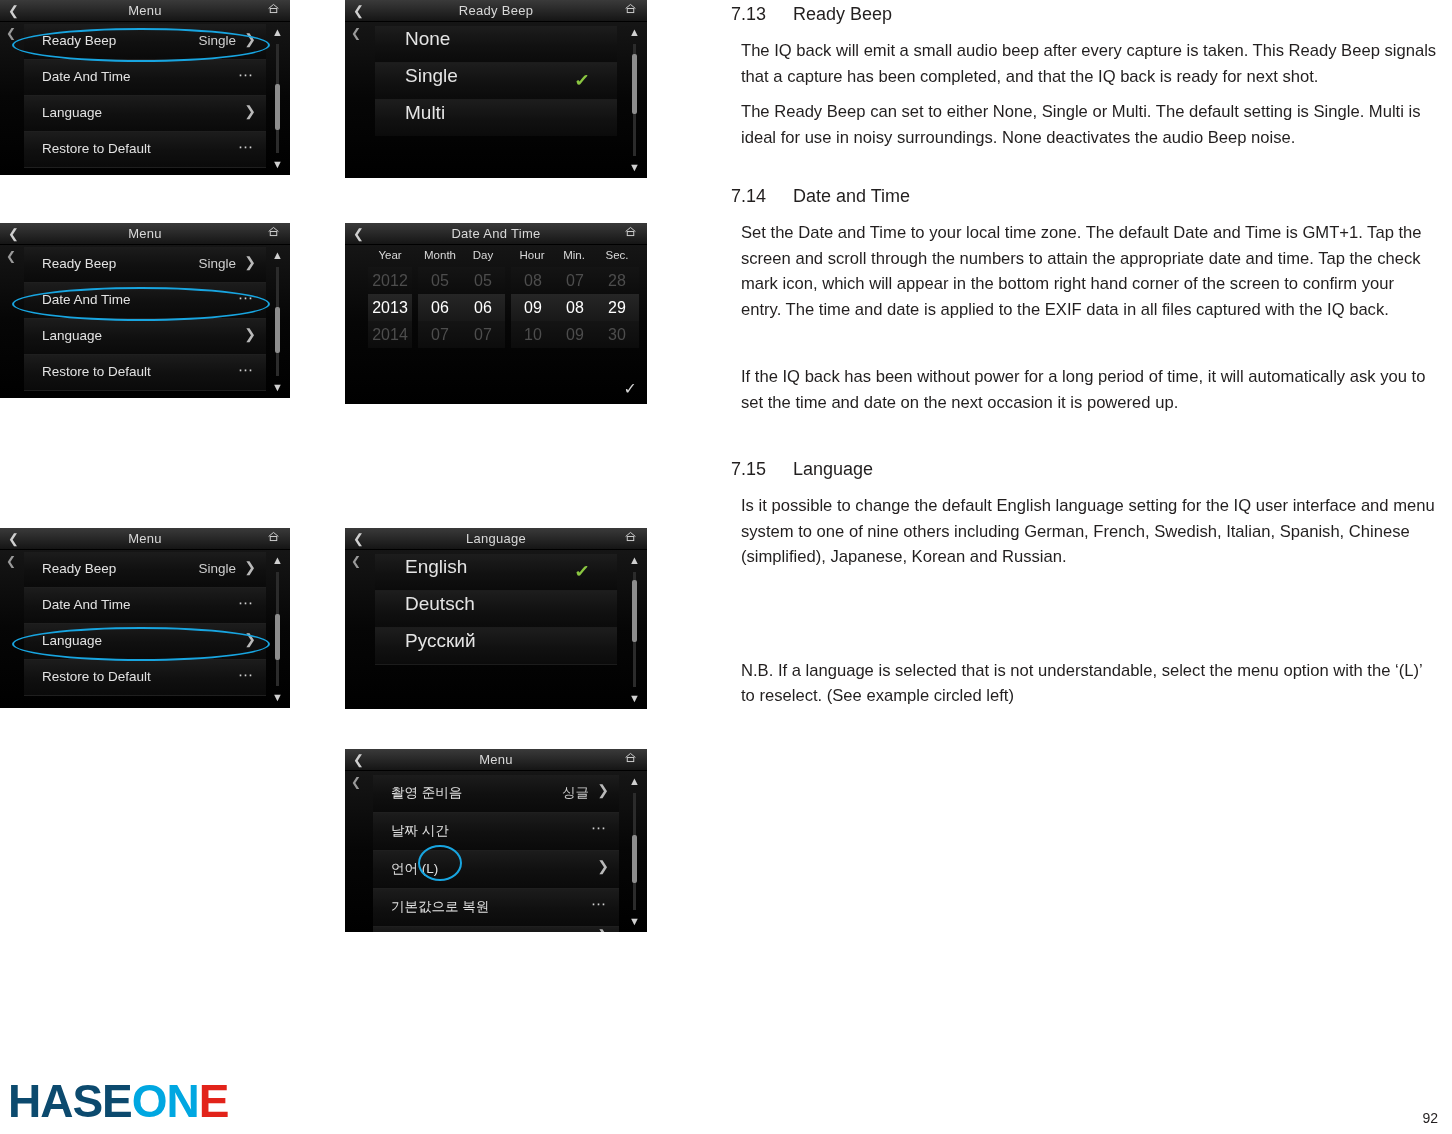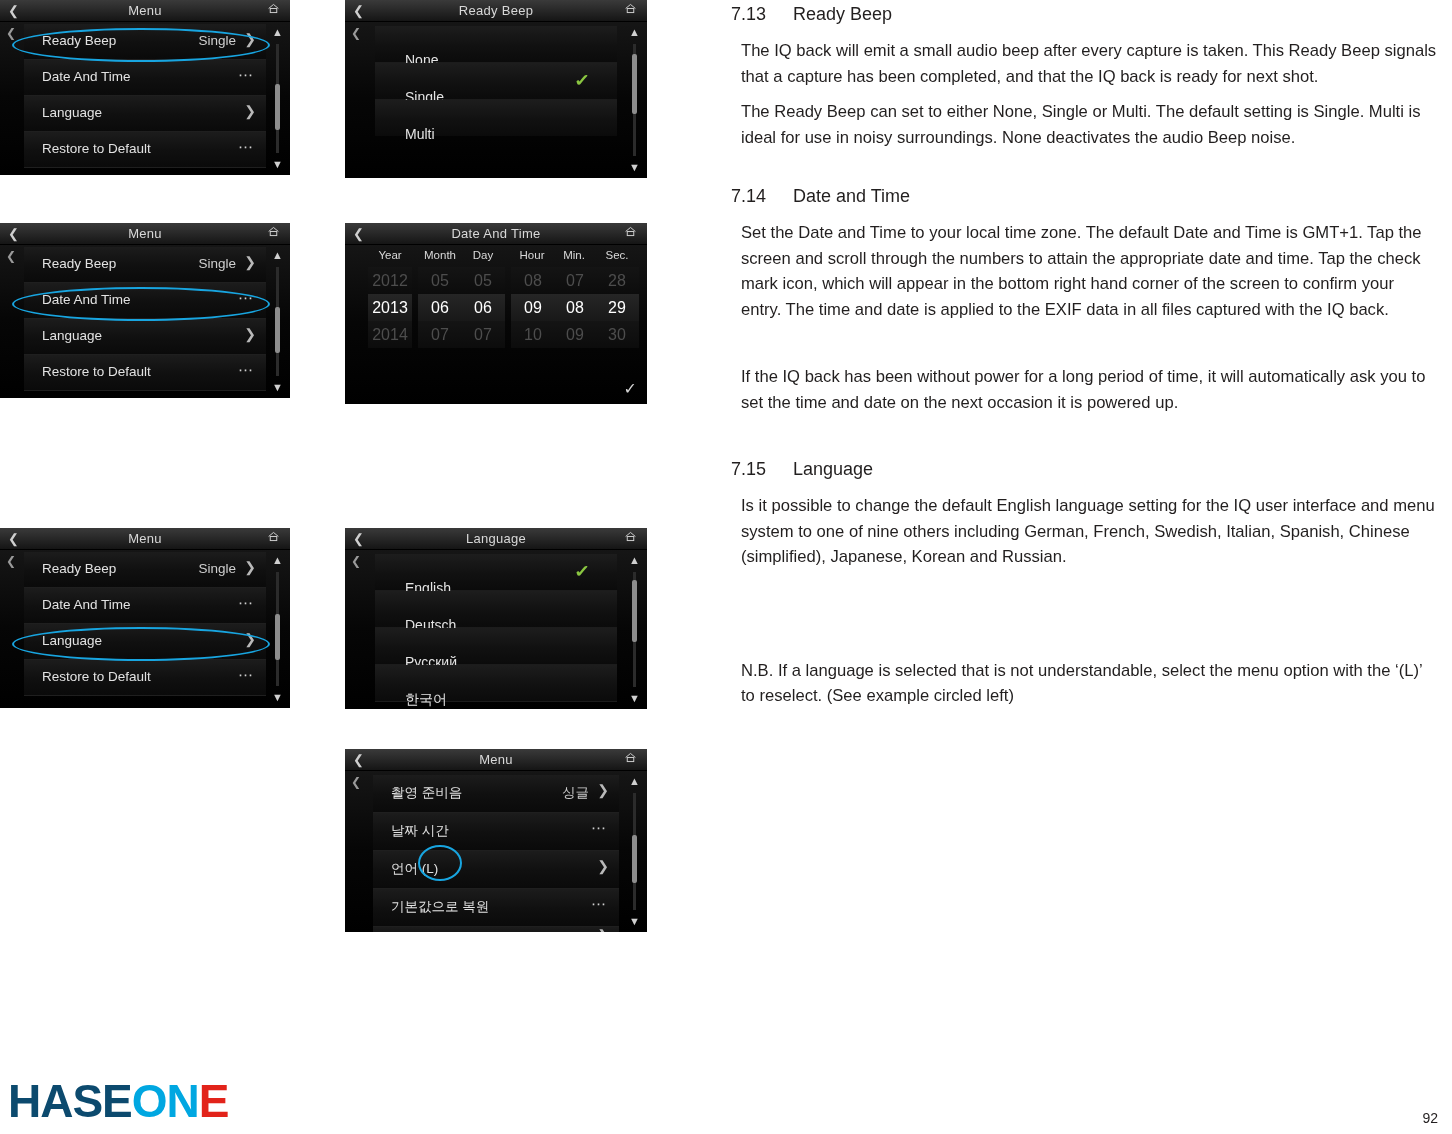--- a/index.html
+++ b/index.html
@@ -153,22 +153,22 @@
   }
   .list .litem {
     position: relative;
     height: 36px;
     background: linear-gradient(180deg, #1d1d1d 0%, #111 55%, #0b0b0b 100%);
     border-bottom: 1px solid #1c1c1c;
   }
   .list .litem .lbl {
     position: absolute;
     left: 30px;
-    top: 26px;
-    font-size: 14px;
+    top: 2px;
+    font-size: 19px;
     color: #e4e4e4;
   }
   .list .litem .tick {
     position: absolute;
     right: 28px;
     top: 7px;
     color: #8ac641;
     font-size: 17px;
     font-weight: bold;
     transform: scaleX(1.15);
@@ -489,23 +489,20 @@
     <div class="litem">
       <span class="lbl">English</span>
       <span class="tick">✓</span>
     </div>
     <div class="litem">
       <span class="lbl">Deutsch</span>
     </div>
     <div class="litem">
       <span class="lbl">Русский</span>
     </div>
-    <div class="litem">
-      <span class="lbl">한국어</span>
-    </div>
   </div>
   <div class="scrollbar">
     <div class="up">▲</div>
     <div class="track"></div>
     <div class="thumb" style="top:28px; height:62px;"></div>
     <div class="dn">▼</div>
   </div>
 </div>
 
 <div class="screen" style="left:345px; top:749px; width:302px; height:183px;">

